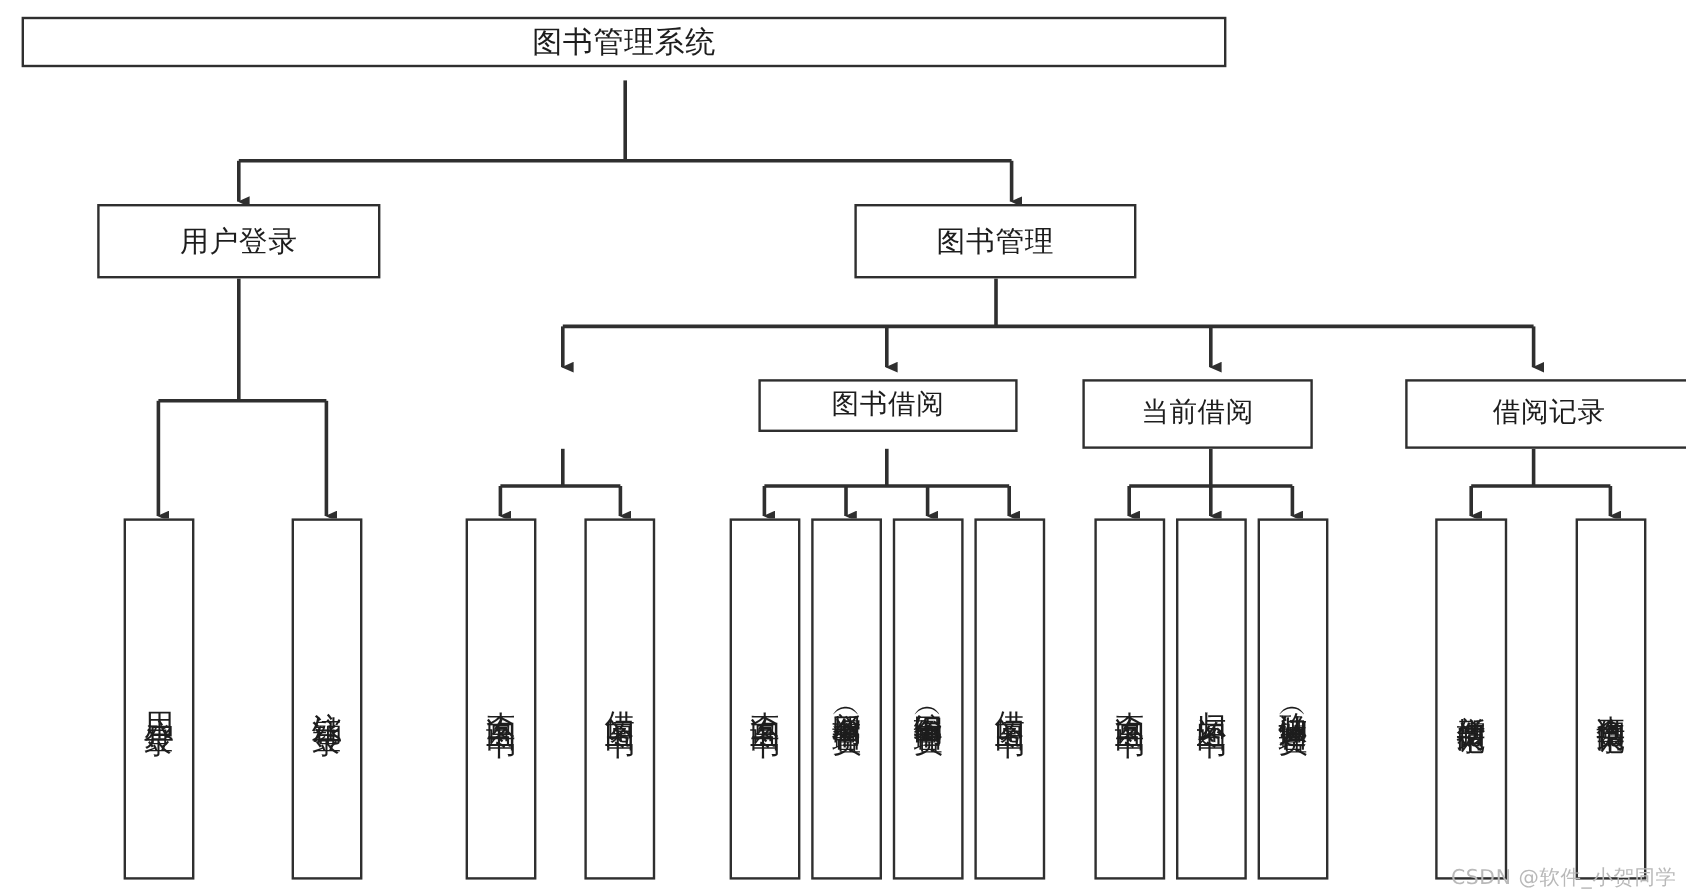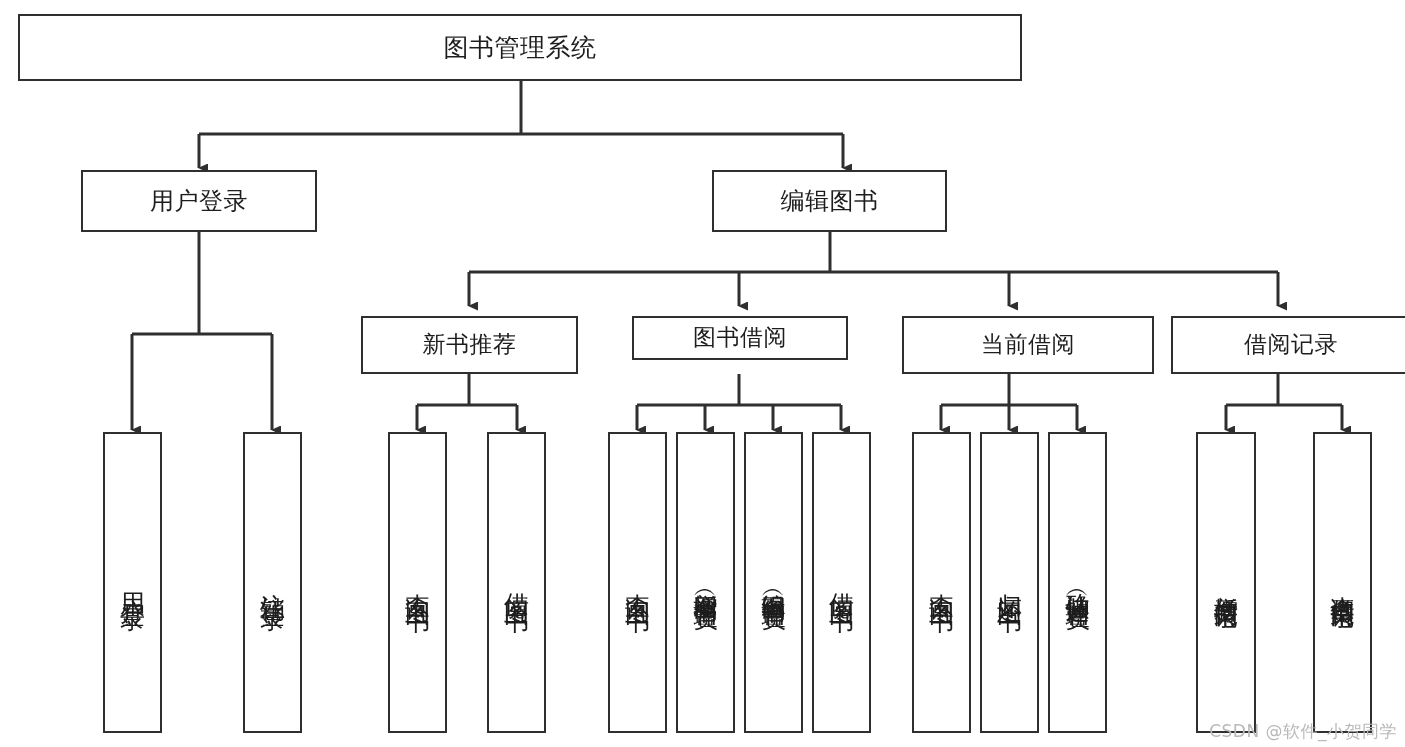--- a/index.html
+++ b/index.html
@@ -130,38 +130,35 @@
       <path d="M1009,405 L1009,430" marker-end="url(#arrowhead)"></path>
       <path d="M1077,405 L1077,430" marker-end="url(#arrowhead)"></path>
 
       <path d="M1278,374 L1278,405"></path>
       <path d="M1226,405 L1342,405"></path>
       <path d="M1226,405 L1226,430" marker-end="url(#arrowhead)"></path>
       <path d="M1342,405 L1342,430" marker-end="url(#arrowhead)"></path>
     </g>
   </svg>
 
-  <div class="node node-root" style="left:18px; top:14px; width:1004px; height:67px;">
+  <div class="node node-root" style="left:18px; top:14px; width:1004px; height:42px;">
     <span class="label">图书管理系统</span>
   </div>
 
   <div class="node node-l1" style="left:81px; top:170px; width:236px; height:62px;">
     <span class="label">用户登录</span>
   </div>
   <div class="node node-l1" style="left:712px; top:170px; width:235px; height:62px;">
-    <span class="label">编辑图书</span>
-  </div>
-
-  <div class="node node-l2" style="left:361px; top:316px; width:217px; height:58px;">
-    <span class="label">新书推荐</span>
-  </div>
+    <span class="label">图书管理</span>
+  </div>
+
   <div class="node node-l2" style="left:632px; top:316px; width:216px; height:44px;">
     <span class="label">图书借阅</span>
   </div>
-  <div class="node node-l2" style="left:902px; top:316px; width:252px; height:58px;">
+  <div class="node node-l2" style="left:902px; top:316px; width:192px; height:58px;">
     <span class="label">当前借阅</span>
   </div>
   <div class="node node-l2" style="left:1171px; top:316px; width:240px; height:58px;">
     <span class="label">借阅记录</span>
   </div>
 
   <div class="node node-leaf" style="left:103px; top:432px; width:59px; height:301px;">
     <span class="label">用户登录</span>
   </div>
   <div class="node node-leaf" style="left:243px; top:432px; width:59px; height:301px;">

